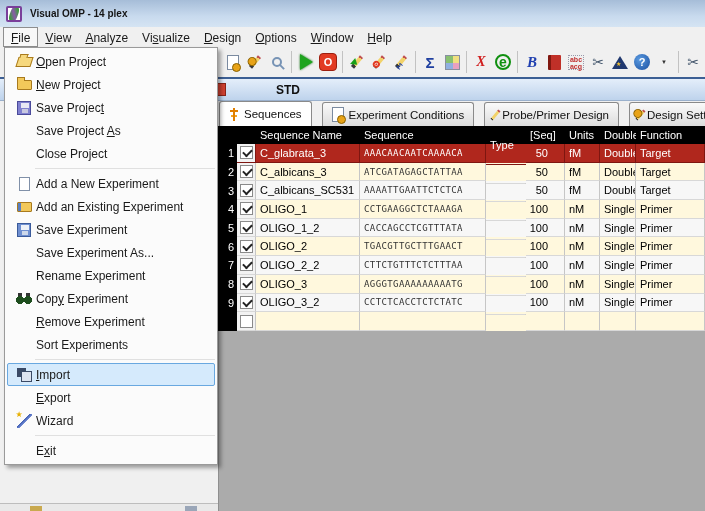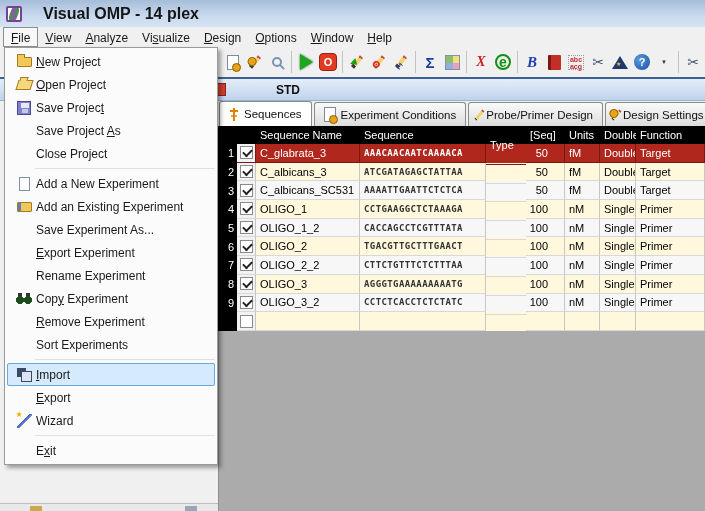--- a/index.html
+++ b/index.html
@@ -9,21 +9,21 @@
 
   
   .titlebar{position:absolute;left:0;top:0;width:705px;height:27px;
     background:linear-gradient(#a6bdd8,#c8daee 60%,#d5e4f3);
     display:flex;align-items:center;padding-left:6px;}
   .appicon{width:16px;height:16px;border:2px solid #7a3f9a;background:#fff;
     border-radius:2px;position:relative;overflow:hidden;flex:none;}
   .appicon::before{content:"";position:absolute;left:2px;top:-2px;width:8px;height:16px;
     background:linear-gradient(55deg,#3f9a3f 20%,#8a5aaa 50%,#3f9a3f 80%);
     transform:rotate(20deg);border-radius:40%;}
-  .apptitle{font-size:16px;font-weight:bold;color:#151515;margin-left:21px;}
+  .apptitle{font-size:10px;font-weight:bold;color:#151515;margin-left:8px;}
 
   
   .menubar{position:absolute;left:0;top:27px;width:705px;height:20px;background:#f0f0f0;
     display:flex;align-items:stretch;padding-left:3px;font-size:12px;color:#1a1a1a;}
   .menubar .mbitem{padding:2px 7px 0 7px;display:flex;align-items:center;}
   .menubar .mbitem.open{background:#f8f8f8;border:1px solid #8e8e8e;padding-top:1px;}
   .menubar u{text-decoration:underline;}
 
   
   .toolbar{position:absolute;left:0;top:47px;width:705px;height:30px;background:#f0f0f0;
@@ -78,21 +78,21 @@
   
   .mdibar{position:absolute;left:0;top:79px;width:705px;height:22px;
     background:linear-gradient(#e4eefa,#bed3ec);display:flex;align-items:center;
     border-bottom:1px solid #9ab0cc;padding-left:44px;}
   .mdi-icon{position:absolute;left:217px;top:4px;width:9px;height:13px;background:#d04030;
     border:1px solid #8a2418;}
   .mditext{margin-left:232px;font-size:12px;font-weight:bold;color:#101010;}
 
   
   .tabstrip{position:absolute;left:0;top:101px;width:705px;height:25px;background:#f0f0f0;
-    display:flex;align-items:flex-end;padding-left:219px;overflow:hidden;}
+    display:flex;align-items:flex-end;padding-left:219px;overflow:hidden;gap:8px;}
   .tab{height:24px;display:flex;align-items:center;gap:5px;padding:0 9px;font-size:11.5px;color:#111;
     border:1px solid #8a8a8a;border-bottom:none;border-radius:3px 3px 0 0;
     background:linear-gradient(#fafafa,#dcdcdc);margin-right:2px;flex:none;}
   .tab.active{height:25px;background:#fff;font-weight:normal;}
   .tab .ticon{flex:none;display:inline-block;}
   .t-sequences{width:10px;height:13px;
     background:linear-gradient(#e07f00,#e07f00) 4px 0/2px 13px no-repeat,
       linear-gradient(#e07f00,#e07f00) 1px 2px/8px 2px no-repeat,
       linear-gradient(#f5a623,#f5a623) 2px 7px/6px 2px no-repeat;}
   .tab .pencil{width:3px;height:12px;}
@@ -102,21 +102,21 @@
   .thead{display:flex;height:18px;color:#fff;font-size:11px;align-items:center;background:#000;}
   .thead .hc{padding-left:4px;white-space:nowrap;overflow:hidden;}
   .trow{display:flex;height:18.7px;font-size:11px;align-items:stretch;background:#f7f7f7;}
   .trow.odd{background:#fff8dd;}
   .trow .c{border-right:1px solid #c6c6c6;border-bottom:1px solid #d8d8d8;display:flex;
     align-items:center;white-space:nowrap;overflow:hidden;padding-left:4px;}
   .trow .rn{background:#000;color:#fff;justify-content:flex-end;padding-right:3px;padding-left:0;
     border-right:none;border-bottom:none;font-size:11px;}
   .trow .cbcell{background:#f2f2f2;justify-content:center;padding-left:0;}
   .trow .num{justify-content:flex-end;padding-right:16px;}
-  .trow .seqtxt{font-family:"DejaVu Sans Mono",monospace;font-size:9px;font-weight:bold;
+  .trow .seqtxt{font-family:"DejaVu Sans Mono",monospace;font-size:9px;font-weight:normal;
     letter-spacing:.4px;color:#333;}
   .trow.selected{background:#b0271d;color:#fff;}
   .trow.selected .c{border-right-color:#7e1610;border-bottom-color:#7e1610;}
   .trow.selected .seqtxt{color:#fff;}
   .trow.selected .cbcell{background:#f2f2f2;}
   .cb{width:13px;height:13px;background:#fff;border:1px solid #8a8a8a;position:relative;display:inline-block;}
   .cb.checked::after{content:"";position:absolute;left:2px;top:2px;width:7px;height:4px;
     border-left:2px solid #222;border-bottom:2px solid #222;transform:rotate(-45deg);}
   
   .col-rn{width:19px;flex:none;}
@@ -457,32 +457,32 @@
 
 <div class="grayarea"></div>
 <div class="bottomsliver">
     <i class="b1"></i>
     <i class="b2"></i>
   </div>
 
 <div class="filemenu" id="filemenu">
     <div class="mitem">
     <span class="migut">
+        <span class="mi m-folder-open"></span>
+      </span>
+    <span class="milabel"><u>O</u>pen Project</span>
+  </div>
+    <div class="mitem">
+    <span class="migut">
         <span class="mi m-folder-new"></span>
       </span>
     <span class="milabel"><u>N</u>ew Project</span>
   </div>
     <div class="mitem">
     <span class="migut">
-        <span class="mi m-folder-open"></span>
-      </span>
-    <span class="milabel"><u>O</u>pen Project</span>
-  </div>
-    <div class="mitem">
-    <span class="migut">
         <span class="mi m-floppy-purple"></span>
       </span>
     <span class="milabel">Save Projec<u>t</u></span>
   </div>
     <div class="mitem">
     <span class="migut">
         <span class="mi"></span>
       </span>
     <span class="milabel">Save Project <u>A</u>s</span>
   </div>
@@ -500,29 +500,29 @@
     <span class="milabel">Add a New Experiment</span>
   </div>
     <div class="mitem">
     <span class="migut">
         <span class="mi m-binder"></span>
       </span>
     <span class="milabel">Add an Existing Experiment</span>
   </div>
     <div class="mitem">
     <span class="migut">
+        <span class="mi m-floppy-blue"></span>
+      </span>
+    <span class="milabel">Save Experiment</span>
+  </div>
+    <div class="mitem">
+    <span class="migut">
         <span class="mi"></span>
       </span>
     <span class="milabel">Save Experiment As...</span>
-  </div>
-    <div class="mitem">
-    <span class="migut">
-        <span class="mi"></span>
-      </span>
-    <span class="milabel"><u>E</u>xport Experiment</span>
   </div>
     <div class="mitem">
     <span class="migut">
         <span class="mi"></span>
       </span>
     <span class="milabel">Rename Experiment</span>
   </div>
     <div class="mitem">
     <span class="migut">
         <span class="mi m-binoculars"></span>

